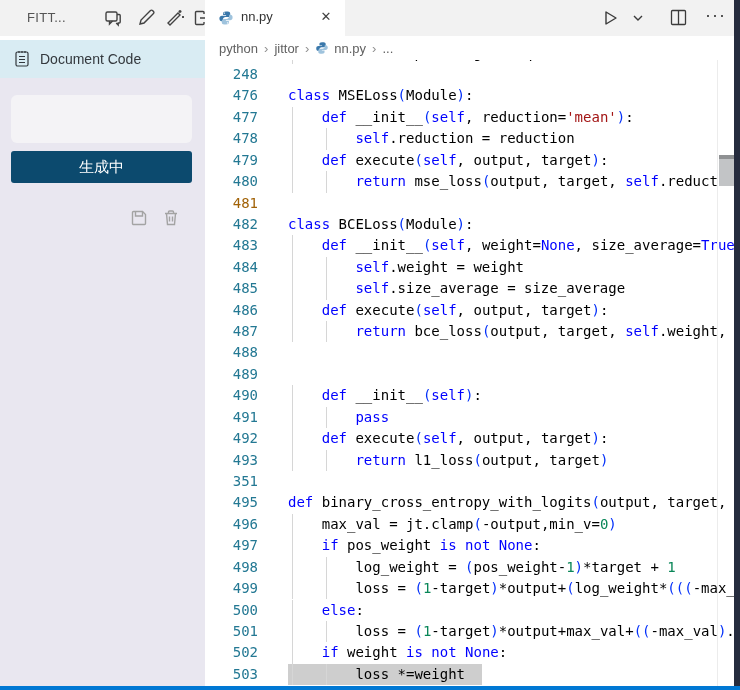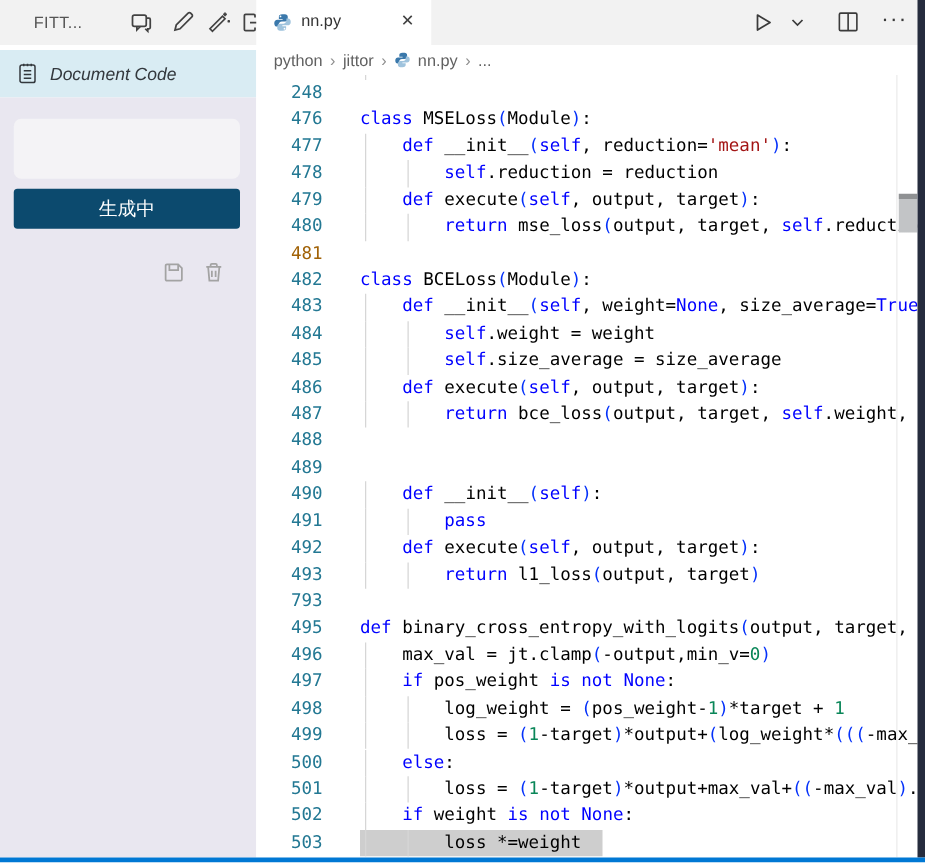--- a/index.html
+++ b/index.html
@@ -20,21 +20,21 @@
                     line-height:18px; font-size:13px; color:#424242; cursor:pointer; }
 
   .actions { position:absolute; right:0; top:0; height:36px; }
   .act { position:absolute; top:8px; color:#3b3b3b; cursor:pointer; }
   .act svg { display:block; }
   .more-dots { font-size:18px; letter-spacing:1px; color:#3b3b3b; line-height:18px; }
 
   
   .sidebar { position:absolute; left:0; top:36px; width:205px; height:650px; background:#ffffff; }
   .panel-header { position:absolute; left:0; top:4px; width:205px; height:38px; background:#d9ecf3;
-                  display:flex; align-items:center;font-style:italic; }
+                  display:flex; align-items:center; }
   .panel-header svg { width:16px; height:18px; margin-left:14px; }
   .panel-title { margin-left:10px; font-size:14px; color:#33383d; }
   .panel-body { position:absolute; left:0; top:42px; width:205px; height:608px; background:#e9e7f0; }
   .prompt-input { position:absolute; left:11px; top:17px; width:181px; height:48px; border:none;
                   border-radius:6px; background:#f4f3f6; resize:none; outline:none;
                   font-family:"Liberation Sans",sans-serif; font-size:13px; color:#333; padding:6px 8px; }
   .gen-btn { position:absolute; left:11px; top:73px; width:181px; height:32px; border:none;
              border-radius:3px; background:#0c4a6e; color:#ffffff; font-size:15px;
              font-family:"Liberation Sans",sans-serif; cursor:pointer; }
   .side-icons { position:absolute; left:0; top:130px; width:205px; height:24px; }
@@ -197,21 +197,21 @@
         <div class="code-line" style="top: 196.78px;"><div class="guide" style="left: 87px;"></div><div class="guide" style="left: 120.72px;"></div><span class="lineno">484</span><span class="line-text"><span class="tk-n">        </span><span class="tk-k">self</span><span class="tk-n">.weight = weight</span></span></div>
         <div class="code-line" style="top: 218.2px;"><div class="guide" style="left: 87px;"></div><div class="guide" style="left: 120.72px;"></div><span class="lineno">485</span><span class="line-text"><span class="tk-n">        </span><span class="tk-k">self</span><span class="tk-n">.size_average = size_average</span></span></div>
         <div class="code-line" style="top: 239.62px;"><div class="guide" style="left: 87px;"></div><span class="lineno">486</span><span class="line-text"><span class="tk-n">    </span><span class="tk-k">def</span><span class="tk-n"> execute</span><span class="tk-b">(</span><span class="tk-k">self</span><span class="tk-n">, output, target</span><span class="tk-b">)</span><span class="tk-n">:</span></span></div>
         <div class="code-line" style="top: 261.04px;"><div class="guide" style="left: 87px;"></div><div class="guide" style="left: 120.72px;"></div><span class="lineno">487</span><span class="line-text"><span class="tk-n">        </span><span class="tk-k">return</span><span class="tk-n"> bce_loss</span><span class="tk-b">(</span><span class="tk-n">output, target, </span><span class="tk-k">self</span><span class="tk-n">.weight, </span></span></div>
         <div class="code-line" style="top: 282.46px;"><span class="lineno">488</span><span class="line-text"></span></div>
         <div class="code-line" style="top: 303.88px;"><span class="lineno">489</span></div>
         <div class="code-line" style="top: 325.3px;"><div class="guide" style="left: 87px;"></div><span class="lineno">490</span><span class="line-text"><span class="tk-n">    </span><span class="tk-k">def</span><span class="tk-n"> __init__</span><span class="tk-b">(</span><span class="tk-k">self</span><span class="tk-b">)</span><span class="tk-n">:</span></span></div>
         <div class="code-line" style="top: 346.72px;"><div class="guide" style="left: 87px;"></div><div class="guide" style="left: 120.72px;"></div><span class="lineno">491</span><span class="line-text"><span class="tk-n">        </span><span class="tk-k">pass</span></span></div>
         <div class="code-line" style="top: 368.14px;"><div class="guide" style="left: 87px;"></div><span class="lineno">492</span><span class="line-text"><span class="tk-n">    </span><span class="tk-k">def</span><span class="tk-n"> execute</span><span class="tk-b">(</span><span class="tk-k">self</span><span class="tk-n">, output, target</span><span class="tk-b">)</span><span class="tk-n">:</span></span></div>
         <div class="code-line" style="top: 389.56px;"><div class="guide" style="left: 87px;"></div><div class="guide" style="left: 120.72px;"></div><span class="lineno">493</span><span class="line-text"><span class="tk-n">        </span><span class="tk-k">return</span><span class="tk-n"> l1_loss</span><span class="tk-b">(</span><span class="tk-n">output, target</span><span class="tk-b">)</span></span></div>
-        <div class="code-line" style="top: 410.98px;"><span class="lineno">793</span><span class="line-text"></span></div>
+        <div class="code-line" style="top: 410.98px;"><span class="lineno">351</span><span class="line-text"></span></div>
         <div class="code-line" style="top: 432.4px;"><span class="lineno">495</span><span class="line-text"><span class="tk-k">def</span><span class="tk-n"> binary_cross_entropy_with_logits</span><span class="tk-b">(</span><span class="tk-n">output, target, weight=</span></span></div>
         <div class="code-line" style="top: 453.82px;"><div class="guide" style="left: 87px;"></div><span class="lineno">496</span><span class="line-text"><span class="tk-n">    max_val = jt.clamp</span><span class="tk-b">(</span><span class="tk-n">-output,min_v=</span><span class="tk-d">0</span><span class="tk-b">)</span></span></div>
         <div class="code-line" style="top: 475.24px;"><div class="guide" style="left: 87px;"></div><span class="lineno">497</span><span class="line-text"><span class="tk-n">    </span><span class="tk-k">if</span><span class="tk-n"> pos_weight </span><span class="tk-k">is</span><span class="tk-n"> </span><span class="tk-k">not</span><span class="tk-n"> </span><span class="tk-k">None</span><span class="tk-n">:</span></span></div>
         <div class="code-line" style="top: 496.66px;"><div class="guide" style="left: 87px;"></div><div class="guide" style="left: 120.72px;"></div><span class="lineno">498</span><span class="line-text"><span class="tk-n">        log_weight = </span><span class="tk-b">(</span><span class="tk-n">pos_weight-</span><span class="tk-d">1</span><span class="tk-b">)</span><span class="tk-n">*target + </span><span class="tk-d">1</span></span></div>
         <div class="code-line" style="top: 518.08px;"><div class="guide" style="left: 87px;"></div><div class="guide" style="left: 120.72px;"></div><span class="lineno">499</span><span class="line-text"><span class="tk-n">        loss = </span><span class="tk-b">(</span><span class="tk-d">1</span><span class="tk-n">-target</span><span class="tk-b">)</span><span class="tk-n">*output+</span><span class="tk-b">(</span><span class="tk-n">log_weight*</span><span class="tk-b">(((</span><span class="tk-n">-max_val</span></span></div>
         <div class="code-line" style="top: 539.5px;"><div class="guide" style="left: 87px;"></div><span class="lineno">500</span><span class="line-text"><span class="tk-n">    </span><span class="tk-k">else</span><span class="tk-n">:</span></span></div>
         <div class="code-line" style="top: 560.92px;"><div class="guide" style="left: 87px;"></div><div class="guide" style="left: 120.72px;"></div><span class="lineno">501</span><span class="line-text"><span class="tk-n">        loss = </span><span class="tk-b">(</span><span class="tk-d">1</span><span class="tk-n">-target</span><span class="tk-b">)</span><span class="tk-n">*output+max_val+</span><span class="tk-b">((</span><span class="tk-n">-max_val</span><span class="tk-b">)</span><span class="tk-n">.exp</span></span></div>
         <div class="code-line" style="top: 582.34px;"><div class="guide" style="left: 87px;"></div><span class="lineno">502</span><span class="line-text"><span class="tk-n">    </span><span class="tk-k">if</span><span class="tk-n"> weight </span><span class="tk-k">is</span><span class="tk-n"> </span><span class="tk-k">not</span><span class="tk-n"> </span><span class="tk-k">None</span><span class="tk-n">:</span></span></div>
         <div class="code-line" style="top: 603.76px;"><div class="sel" style="left: 83px; width: 193.89px;"></div><div class="guide" style="left: 87px;"></div><div class="guide" style="left: 120.72px;"></div><span class="lineno">503</span><span class="line-text"><span class="tk-n">        loss *=weight</span></span></div>
       </div>

